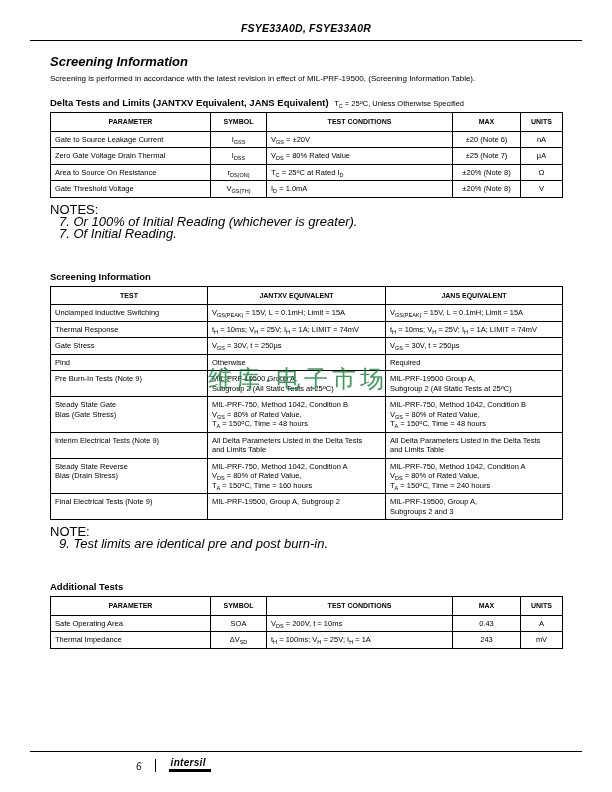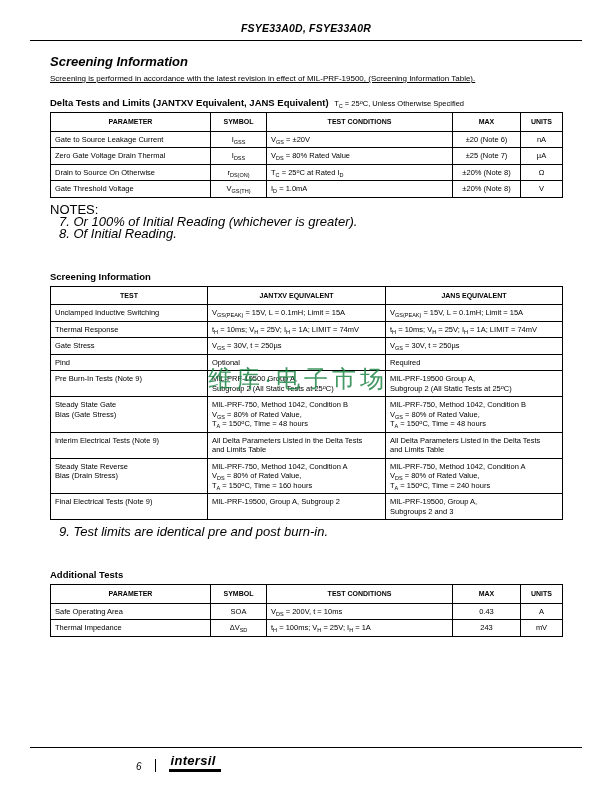--- a/index.html
+++ b/index.html
@@ -28,21 +28,20 @@
   .section-title {
     margin-top: 13px;
     font-size: 13px;
     font-weight: bold;
     font-style: italic;
   }
   .intro {
     margin-top: 5px;
     font-size: 8px;
     line-height: 10px;
-    text-decoration: underline;
   }
   .tbl-heading {
     margin-top: 13px;
     font-size: 9.5px;
     font-weight: bold;
   }
   .tbl-heading .cond {
     font-weight: normal;
     font-size: 7.5px;
     margin-left: 3px;
@@ -97,21 +96,21 @@
     margin-left: 106px;
     display: flex;
     align-items: flex-end;
     gap: 13px;
   }
   .page-num { font-style: italic; font-size: 10px; }
   .footer-divider { width: 1px; height: 13px; background: #000; }
   .logo {
     font-weight: bold;
     font-style: italic;
-    font-size: 13px;
+    font-size: 10px;
     letter-spacing: 0.3px;
     border-bottom: 3px solid #000;
     padding: 0 5px 1px 2px;
   }
 </style>
 </head>
 <body>
 
 <div class="page">
 
@@ -154,40 +153,40 @@
         <td class="center">nA</td>
       </tr>
       <tr>
         <td>Zero Gate Voltage Drain Thermal</td>
         <td class="center">I<sub>DSS</sub></td>
         <td>V<sub>DS</sub> = 80% Rated Value</td>
         <td class="center">±25 (Note 7)</td>
         <td class="center">µA</td>
       </tr>
       <tr>
-        <td>Drain to Source On Otherwise</td>
+        <td>Area to Source On Resistance</td>
         <td class="center">r<sub>DS(ON)</sub></td>
         <td>T<sub>C</sub> = 25<sup>o</sup>C at Rated I<sub>D</sub></td>
         <td class="center">±20% (Note 8)</td>
         <td class="center">Ω</td>
       </tr>
       <tr>
         <td>Gate Threshold Voltage</td>
         <td class="center">V<sub>GS(TH)</sub></td>
         <td>I<sub>D</sub> = 1.0mA</td>
         <td class="center">±20% (Note 8)</td>
         <td class="center">V</td>
       </tr>
     </tbody>
   </table>
 
   <div class="notes">
     <div>NOTES:</div>
     <div class="note-item">7.  Or 100% of Initial Reading (whichever is greater).</div>
-    <div class="note-item">8.  Of Initial Reading.</div>
+    <div class="note-item">7.  Of Initial Reading.</div>
   </div>
 
   <div class="tbl-heading spaced">Screening Information</div>
 
   <table>
     <colgroup>
       <col style="width:157px">
         <col style="width:178px">
         <col style="width:177px">
     </colgroup>
@@ -209,21 +208,21 @@
         <td>t<sub>H</sub> = 10ms; V<sub>H</sub> = 25V; I<sub>H</sub> = 1A; LIMIT = 74mV</td>
         <td>t<sub>H</sub> = 10ms; V<sub>H</sub> = 25V; I<sub>H</sub> = 1A; LIMIT = 74mV</td>
       </tr>
       <tr>
         <td>Gate Stress</td>
         <td>V<sub>GS</sub> = 30V, t = 250µs</td>
         <td>V<sub>GS</sub> = 30V, t = 250µs</td>
       </tr>
       <tr>
         <td>Pind</td>
-        <td>Optional</td>
+        <td>Otherwise</td>
         <td>Required</td>
       </tr>
       <tr>
         <td>Pre Burn-In Tests (Note 9)</td>
         <td>MIL-PRF-19500 Group A,<br>Subgroup 2 (All Static Tests at 25<sup>o</sup>C)</td>
         <td>MIL-PRF-19500 Group A,<br>Subgroup 2 (All Static Tests at 25<sup>o</sup>C)</td>
       </tr>
       <tr>
         <td>Steady State Gate<br>Bias (Gate Stress)</td>
         <td>MIL-PRF-750, Method 1042, Condition B<br>V<sub>GS</sub> = 80% of Rated Value,<br>T<sub>A</sub> = 150<sup>o</sup>C, Time = 48 hours</td>
@@ -241,20 +240,21 @@
       </tr>
       <tr>
         <td>Final Electrical Tests (Note 9)</td>
         <td>MIL-PRF-19500, Group A, Subgroup 2</td>
         <td>MIL-PRF-19500, Group A,<br>Subgroups 2 and 3</td>
       </tr>
     </tbody>
   </table>
 
   <div class="notes">
+    <div>NOTE:</div>
     <div class="note-item">9.  Test limits are identical pre and post burn-in.</div>
   </div>
 
   <div class="tbl-heading spaced">Additional Tests</div>
 
   <table>
     <colgroup>
       <col style="width:160px">
         <col style="width:56px">
         <col style="width:186px">

